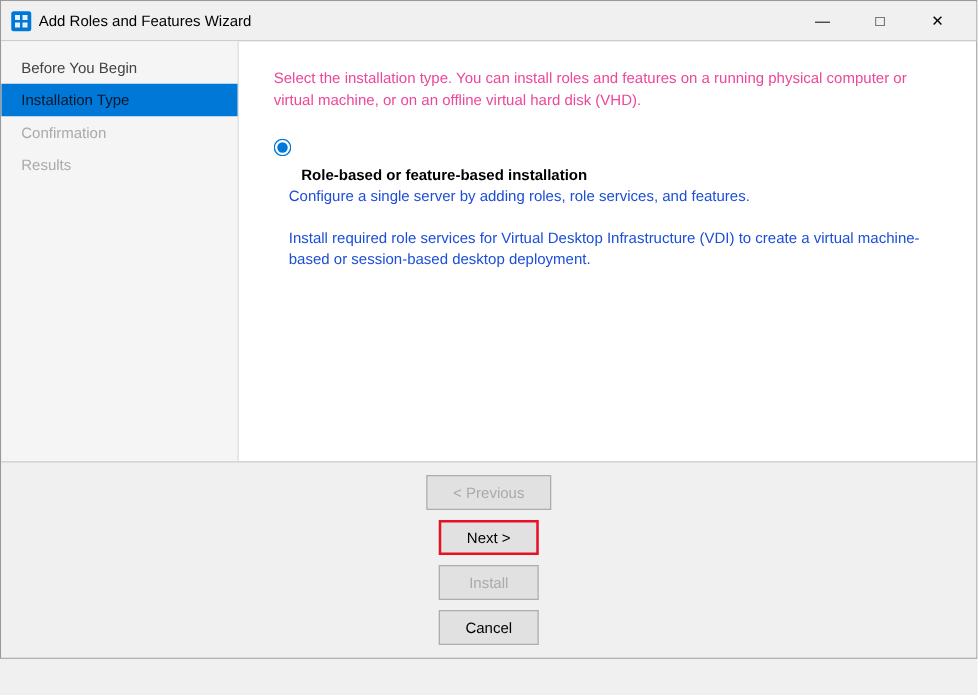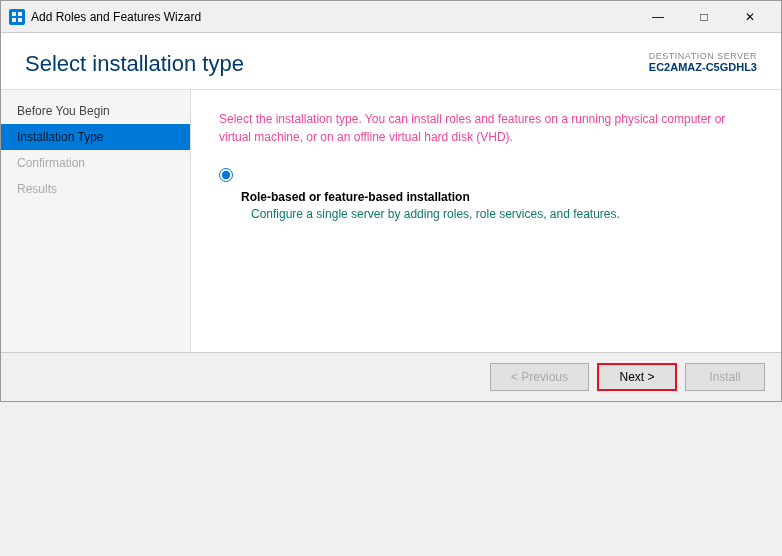--- a/index.html
+++ b/index.html
@@ -6,21 +6,21 @@
     body {
       font-family: 'Segoe UI', Tahoma, Geneva, Verdana, sans-serif;
       font-size: 12px;
       background: #f0f0f0;
       width: 782px;
       height: 556px;
       overflow: hidden;
     }
     .window {
       width: 782px;
-      height: 402px;
+      height: 527px;
       background: #ffffff;
       border: 1px solid #999;
       display: flex;
       flex-direction: column;
     }
     .title-bar {
       background: #f0f0f0;
       border-bottom: 1px solid #ccc;
       height: 32px;
       display: flex;
@@ -144,35 +144,36 @@
       width: 14px;
       height: 14px;
       accent-color: #0078d7;
     }
     .radio-title {
       font-weight: 700;
       color: #000;
       margin-top: 24px;
     }
     .radio-desc {
-      margin-left: 32px;
-      font-size: 12px;
-      color: #0f766e;
+      margin-left: 12px;
+      font-size: 12px;
+      color: #1d4ed8;
       margin-top: 2px;
       line-height: 1.4;
     }
     .footer {
       border-top: 1px solid #ccc;
       padding: 10px 16px;
       background: #f0f0f0;
       display: flex;
       justify-content: flex-end;
       align-items: center;
       gap: 8px;
       flex-shrink: 0;
+      flex-direction: column;
     }
     .footer-btn {
       padding: 5px 20px;
       font-size: 12px;
       border: 1px solid #adadad;
       background: #e1e1e1;
       cursor: pointer;
       color: #000;
       min-width: 80px;
       height: 28px;
@@ -201,27 +202,20 @@
       </svg>
     </div>
     <span class="title-bar-text">Add Roles and Features Wizard</span>
     <div class="title-bar-controls">
       <button class="title-bar-btn">—</button>
       <button class="title-bar-btn">□</button>
       <button class="title-bar-btn close">✕</button>
     </div>
   </div>
 
-  <div class="header-band">
-    <h1 class="page-title">Select installation type</h1>
-    <div class="destination-server">
-      <div class="ds-label">DESTINATION SERVER</div>
-      <div class="ds-name">EC2AMAZ-C5GDHL3</div>
-    </div>
-  </div>
 
   <div class="main-layout">
 
     <div class="sidebar">
       <div class="sidebar-item">
         <span>Before You Begin</span>
       </div>
       <div class="sidebar-item active">
         <span>Installation Type</span>
       </div>
@@ -238,22 +232,24 @@
 
       <div class="radio-option">
         <label class="radio-label">
           <input type="radio" name="installation-type" checked="" style="">
           <span class="radio-title">Role-based or feature-based installation</span>
         </label>
         <div class="radio-desc">Configure a single server by adding roles, role services, and features.</div>
       </div>
 
       <div class="radio-option">
+        <div class="radio-desc">Install required role services for Virtual Desktop Infrastructure (VDI) to create a virtual machine-based or session-based desktop deployment.</div>
       </div>
     </div>
   </div>
 
   <div class="footer">
     <button class="footer-btn disabled">&lt; Previous</button>
     <button class="footer-btn next-btn">Next &gt;</button>
     <button class="footer-btn disabled">Install</button>
+    <button class="footer-btn">Cancel</button>
   </div>
 </div>
 
 </body></html>

